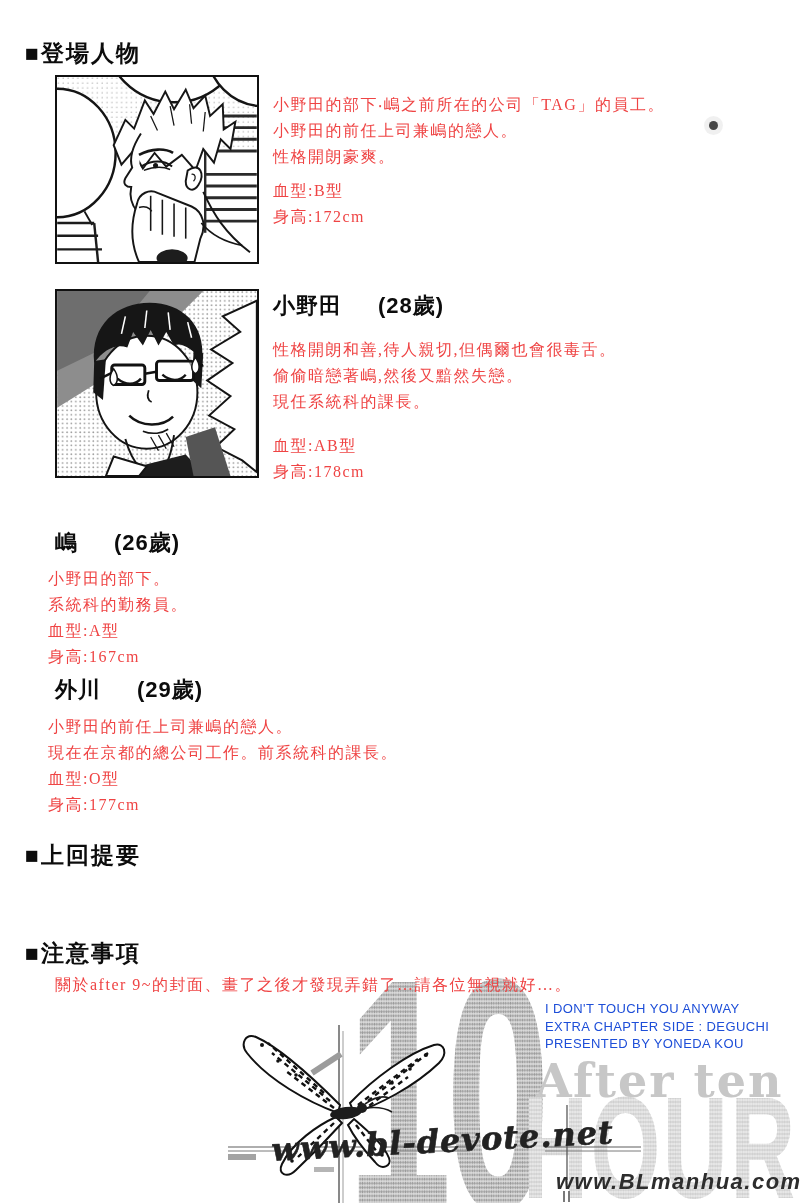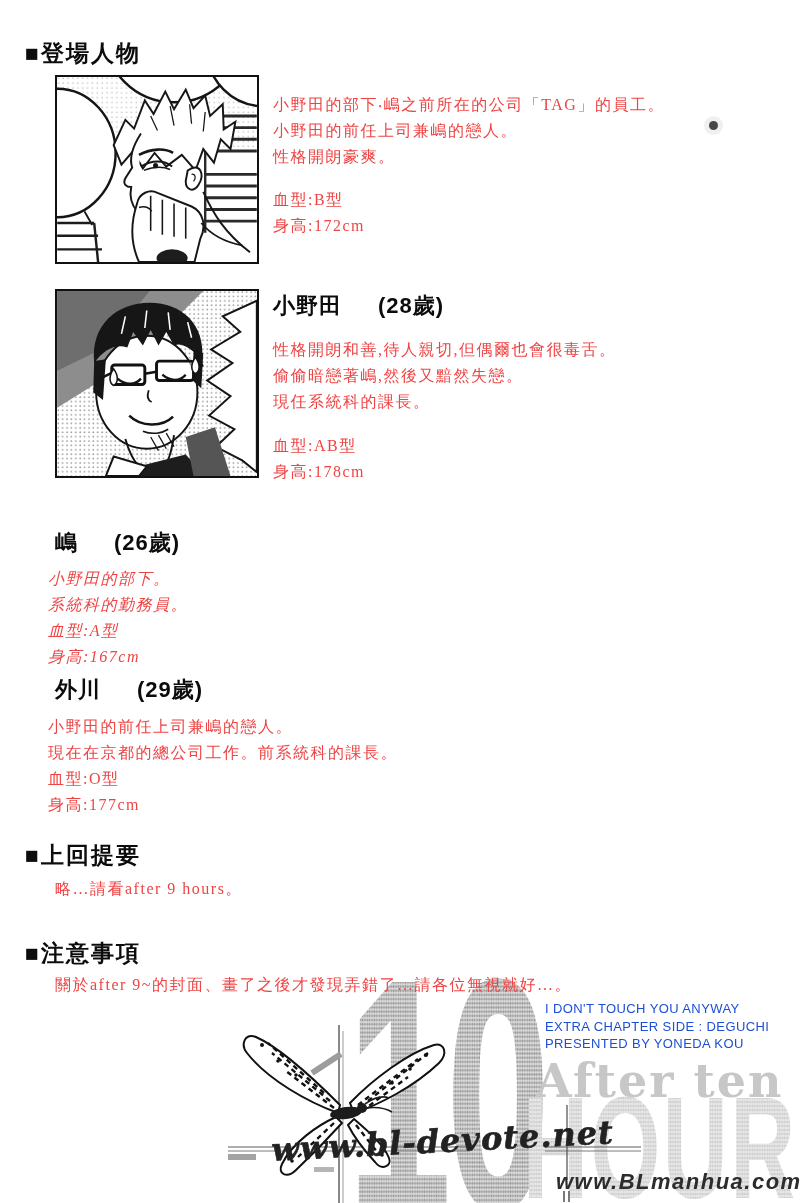--- a/index.html
+++ b/index.html
@@ -137,21 +137,21 @@
       <ellipse cx="118" cy="186" rx="16" ry="9" fill="#1d1d1d"></ellipse>
     </svg>
   </div>
 
   <div class="abs" style="left:273px;top:84px;">
     <div style="margin-top:8px;">
       <div class="body-line">小野田的部下‧嶋之前所在的公司「TAG」的員工。</div>
       <div class="body-line">小野田的前任上司兼嶋的戀人。</div>
       <div class="body-line">性格開朗豪爽。</div>
     </div>
-    <div style="margin-top:17px;">
+    <div style="margin-top:8px;">
       <div class="body-line">血型:B型</div>
       <div class="body-line">身高:172cm</div>
     </div>
   </div>
 
   <div class="abs artifact-dot" style="left:709px;top:121px;"></div>
 
   <div class="abs portrait" style="left:55px;top:289px;width:200px;height:185px;">
     <svg width="200" height="185" viewBox="0 0 205 190">
       <defs>
@@ -220,39 +220,38 @@
     </div>
     <div style="margin-top:18px;">
       <div class="body-line">血型:AB型</div>
       <div class="body-line">身高:178cm</div>
     </div>
   </div>
 
   <div class="abs char-header" style="left:55px;top:531px;">
     <span>嶋</span><span class="age">(26歲)</span>
   </div>
-  <div class="abs" style="left:48px;top:566px;font-style:italic;">
+  <div class="abs" style="left:48px;top:566px;">
     <div class="body-line">小野田的部下。</div>
     <div class="body-line">系統科的勤務員。</div>
     <div class="body-line">血型:A型</div>
     <div class="body-line">身高:167cm</div>
   </div>
 
   <div class="abs char-header" style="left:55px;top:678px;">
     <span>外川</span><span class="age">(29歲)</span>
   </div>
   <div class="abs" style="left:48px;top:714px;">
     <div class="body-line">小野田的前任上司兼嶋的戀人。</div>
     <div class="body-line">現在在京都的總公司工作。前系統科的課長。</div>
     <div class="body-line">血型:O型</div>
     <div class="body-line">身高:177cm</div>
   </div>
 
   <div class="abs sec-heading" style="left:25px;top:842px;">■上回提要</div>
-  <div class="abs body-line" style="left:55px;top:876px;">略…請看after 9 hours。</div>
 
   <div class="abs sec-heading" style="left:25px;top:940px;">■注意事項</div>
   <div class="abs body-line" style="left:55px;top:972px;">關於after 9~的封面、畫了之後才發現弄錯了…請各位無視就好…。</div>
 
   <div class="abs credits" style="left:545px;top:1000px;">
     <div class="cl">I DON'T TOUCH YOU ANYWAY</div>
     <div class="cl">EXTRA CHAPTER SIDE : DEGUCHI</div>
     <div class="cl">PRESENTED BY YONEDA KOU</div>
   </div>
 

